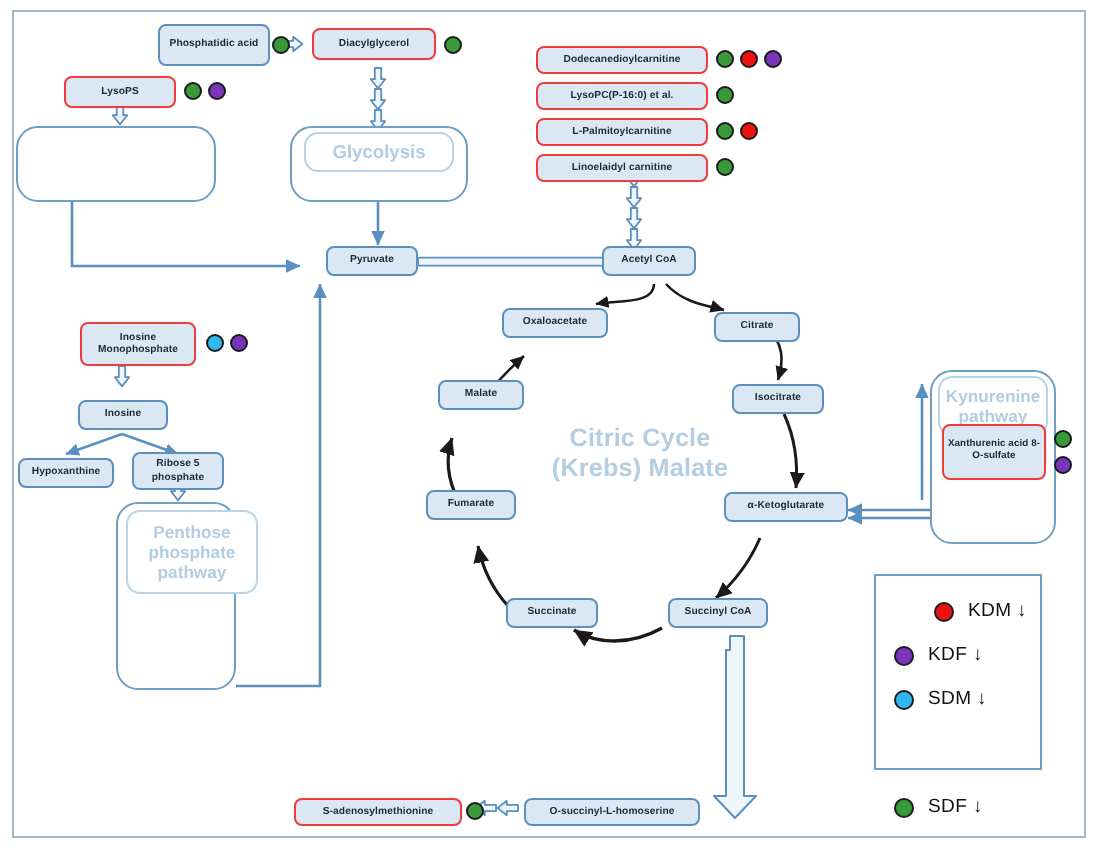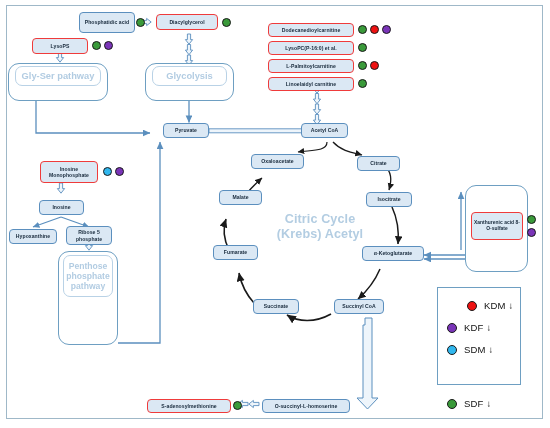--- a/index.html
+++ b/index.html
@@ -204,29 +204,29 @@
   </div>
   <div class="dot" style="left:358px;top:61px;background:#3a9a3a;"></div>
   <div class="dot" style="left:370px;top:61px;background:#ee1111;"></div>
 
   <div class="node red" style="left:268px;top:77px;width:86px;height:14px;">
     <span>Linoelaidyl carnitine</span>
   </div>
   <div class="dot" style="left:358px;top:79px;background:#3a9a3a;"></div>
 
   <div class="pway" style="left:8px;top:63px;width:100px;height:38px;"></div>
-  <div class="pway-label" style="left:15px;top:66px;width:86px;height:20px;">Gly-Ser pathway</div>
 
   <div class="pway" style="left:145px;top:63px;width:89px;height:38px;"></div>
   <div class="pway-label" style="left:152px;top:66px;width:75px;height:20px;">Glycolysis</div>
 
   <div class="pway" style="left:58px;top:251px;width:60px;height:94px;"></div>
-  <div class="pway-label" style="left:63px;top:255px;width:50px;height:42px;font-size:8.6px;">Penthose phosphate pathway</div>
+  <div class="pway-label" style="left:63px;top:255px;width:66px;height:42px;font-size:8.6px;">Penthose phosphate pathway</div>
 
   <div class="pway" style="left:465px;top:185px;width:63px;height:87px;"></div>
+  <div class="pway-label" style="left:469px;top:188px;width:55px;height:30px;font-size:8.6px;">Kynurenine pathway</div>
 
   <div class="node red" style="left:471px;top:212px;width:52px;height:28px;font-size:4.9px;">
     <span>Xanthurenic acid 8-O-sulfate</span>
   </div>
   <div class="dot" style="left:527px;top:215px;background:#3a9a3a;"></div>
   <div class="dot" style="left:527px;top:228px;background:#7a34b8;"></div>
 
   <div class="node" style="left:163px;top:123px;width:46px;height:15px;">
     <span>Pyruvate</span>
   </div>
@@ -254,21 +254,21 @@
   </div>
   <div class="node" style="left:253px;top:299px;width:46px;height:15px;">
     <span>Succinate</span>
   </div>
   <div class="node" style="left:334px;top:299px;width:50px;height:15px;">
     <span>Succinyl CoA</span>
   </div>
 
   <div id="krebs-title">
     <div>Citric Cycle</div>
-    <div>(Krebs) Acetyl</div>
+    <div>(Krebs) Malate</div>
   </div>
 
   <div class="node red" style="left:40px;top:161px;width:58px;height:22px;">
     <span>Inosine Monophosphate</span>
   </div>
   <div class="dot" style="left:103px;top:167px;background:#30b7ee;"></div>
   <div class="dot" style="left:115px;top:167px;background:#7a34b8;"></div>
 
   <div class="node" style="left:39px;top:200px;width:45px;height:15px;">
     <span>Inosine</span>

